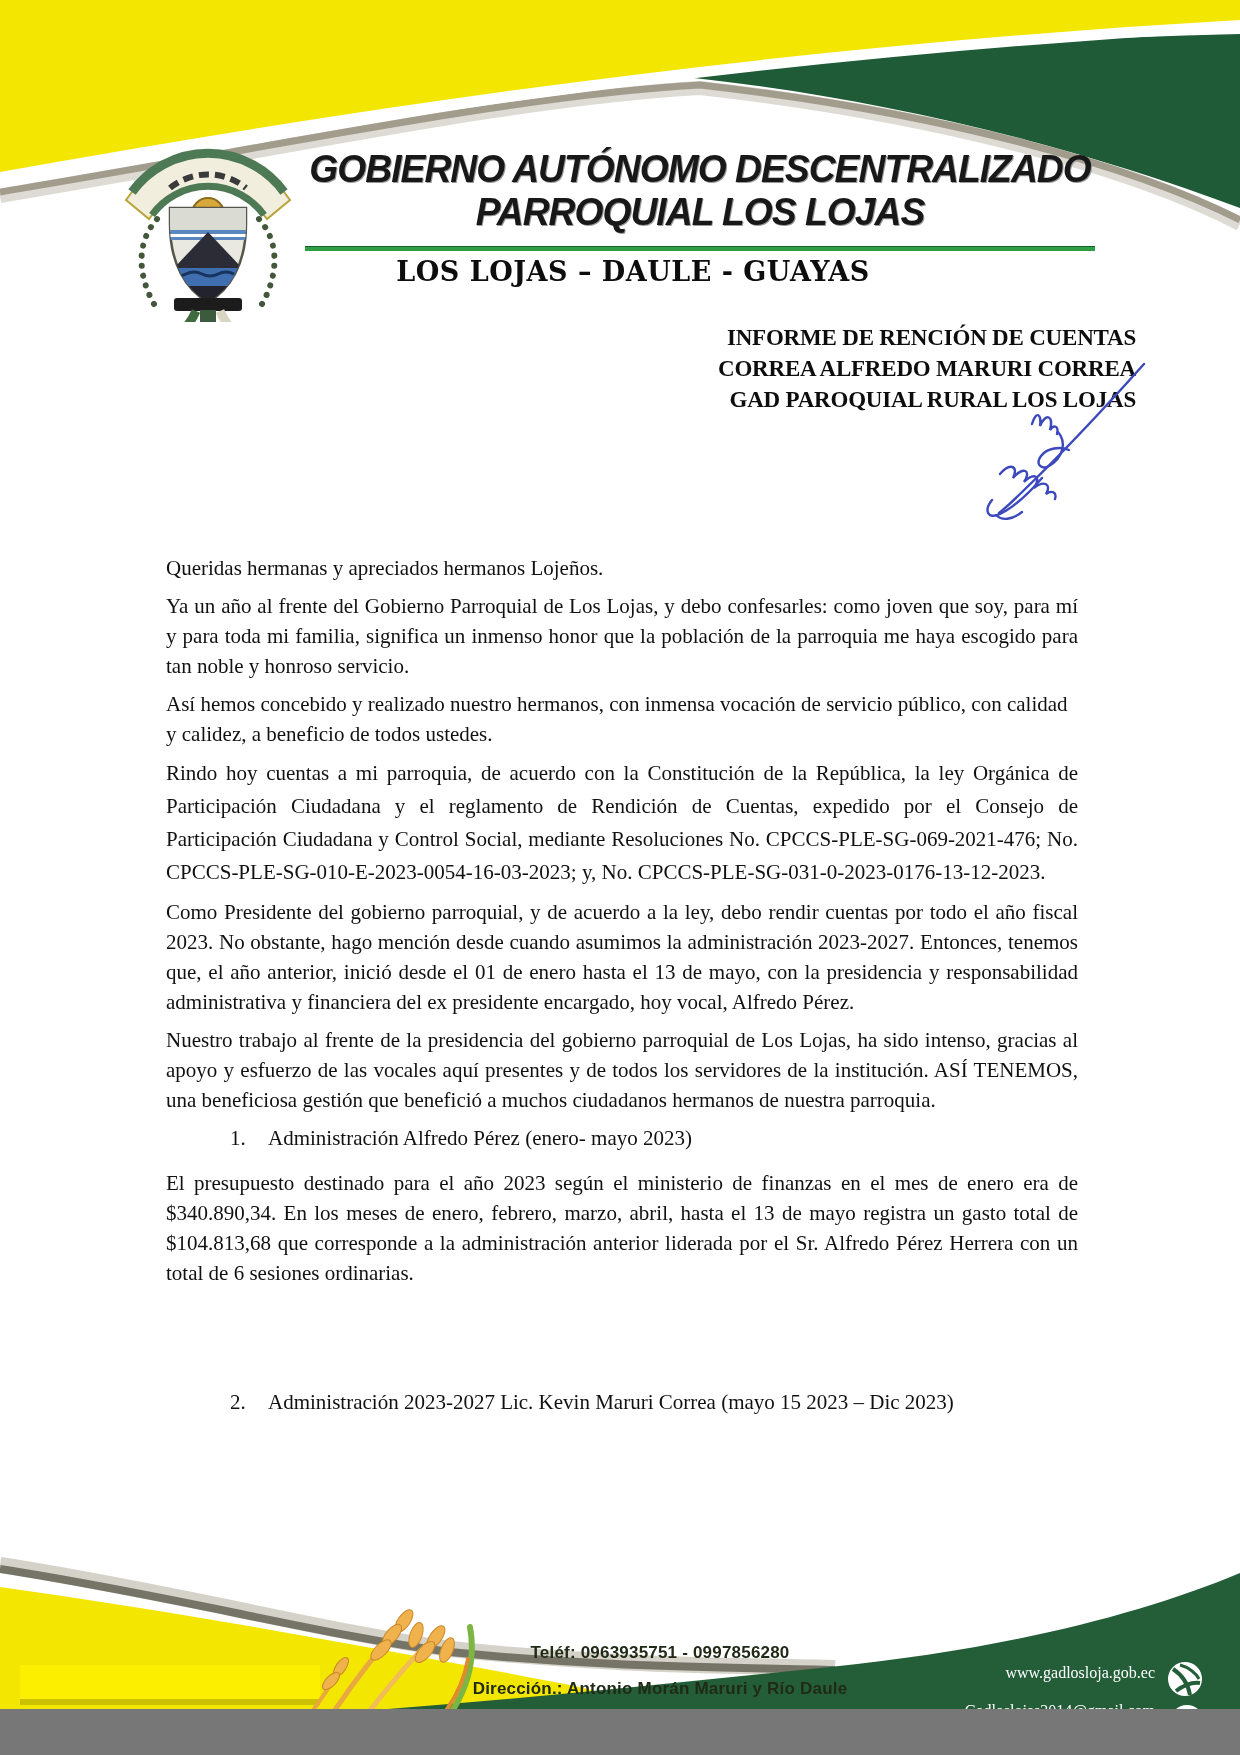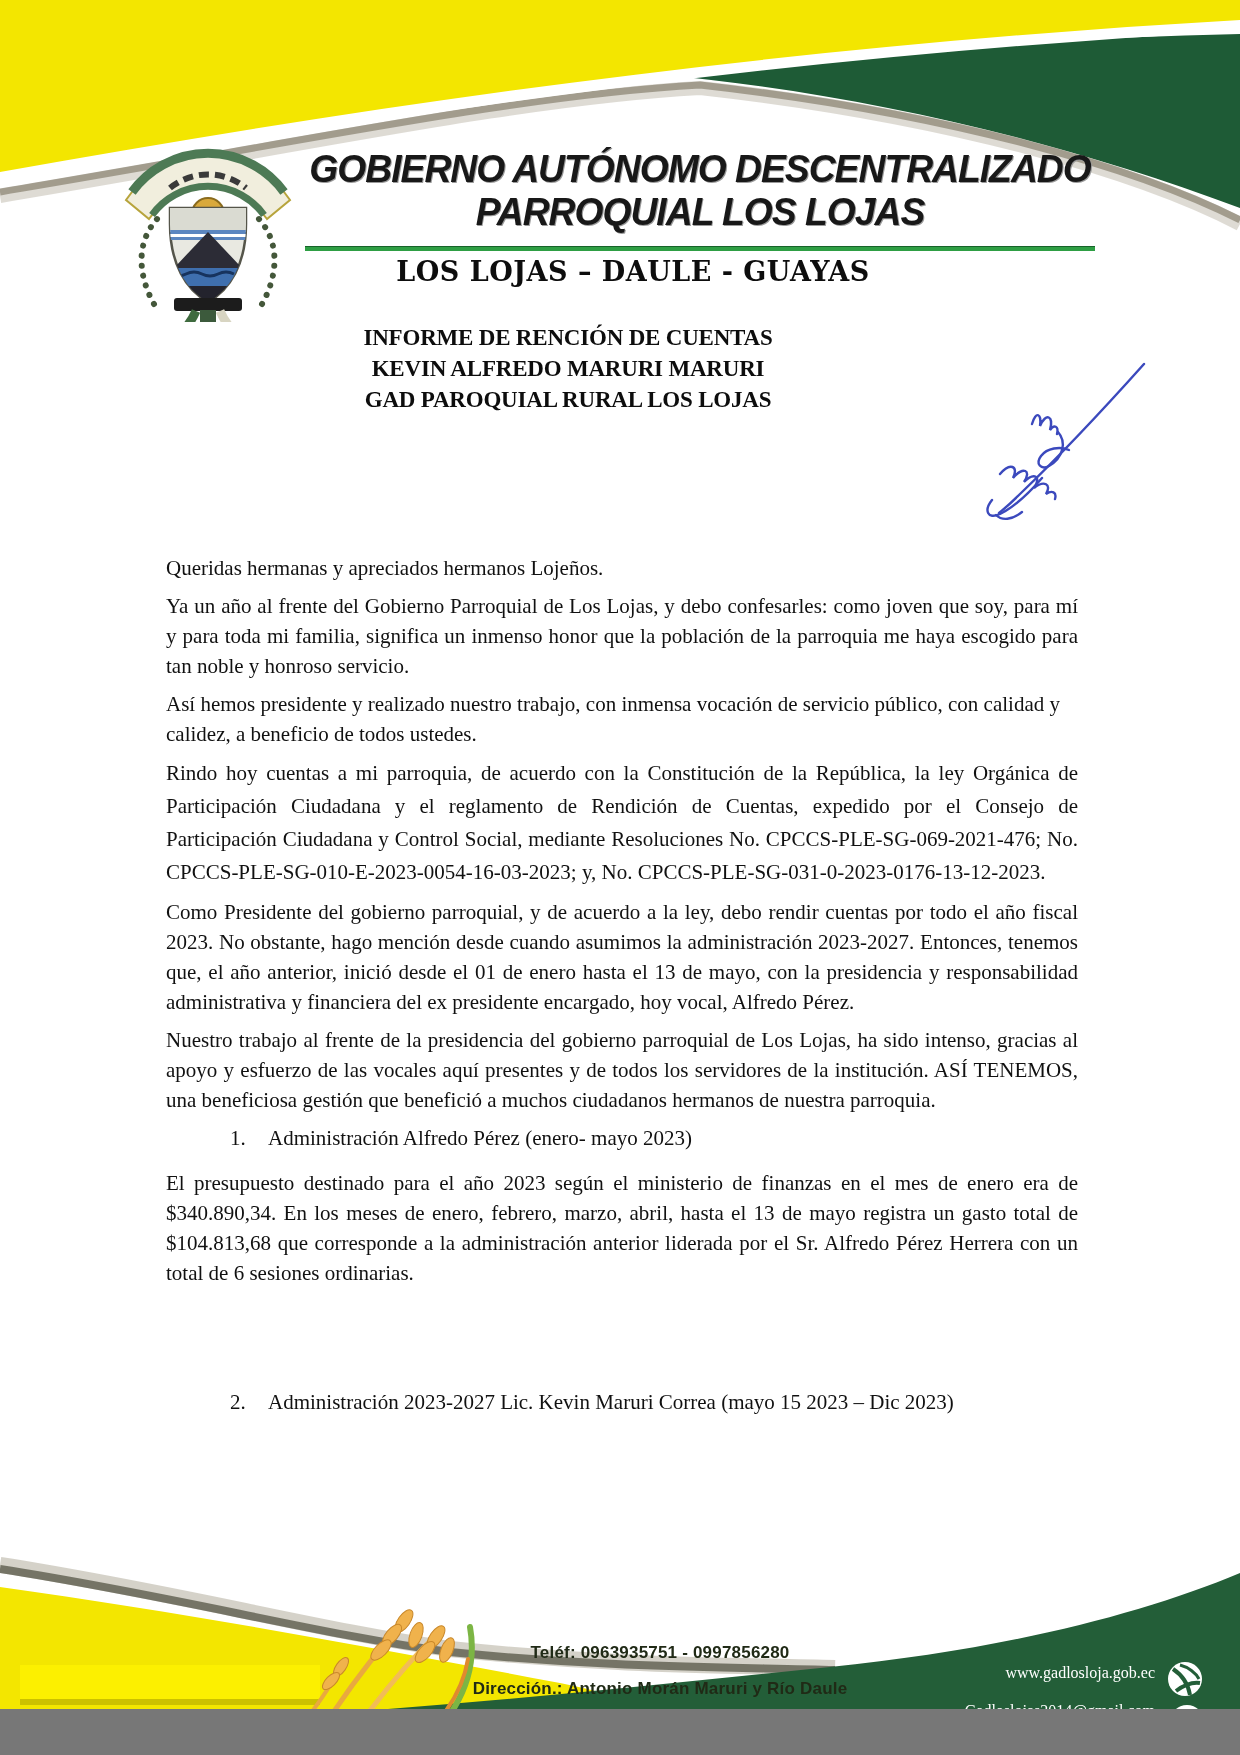--- a/index.html
+++ b/index.html
@@ -21,21 +21,21 @@
   .green-rule{
     position:absolute;top:246px;left:305px;width:790px;height:4px;
     background:#2E9E44;border-top:1px solid #17632a;
   }
   .location-heading{
     position:absolute;top:256px;left:0;width:1200px;text-align:center;
     font-family:"DejaVu Serif",serif;font-weight:bold;font-size:27px;
     letter-spacing:.5px;color:#0d0d0d;padding-left:33px;
   }
   .doc-title{
-    position:absolute;top:322px;left:0;width:1136px;text-align:center;
+    position:absolute;top:322px;left:0;width:1136px;text-align:right;
     font-family:"Liberation Serif",serif;font-weight:bold;font-size:23px;
     line-height:31px;color:#0d0d0d;letter-spacing:-.2px;
   }
   
   .body-text{
     position:absolute;top:545px;left:158px;width:928px;
     font-size:21px;line-height:30px;z-index:5;
   }
   .body-text p{margin:8px;}
   .p1{margin-bottom:26px;}
@@ -114,39 +114,39 @@
 
   <div class="org-title">
     <div>GOBIERNO AUTÓNOMO DESCENTRALIZADO</div>
     <div>PARROQUIAL LOS LOJAS</div>
   </div>
   <div class="green-rule"></div>
   <div class="location-heading">LOS LOJAS – DAULE - GUAYAS</div>
 
   <div class="doc-title">
     <div>INFORME DE RENCIÓN DE CUENTAS</div>
-    <div>KEVIN ALFREDO MARURI MARURI</div>
+    <div>CORREA ALFREDO MARURI CORREA</div>
     <div>GAD PAROQUIAL RURAL LOS LOJAS</div>
   </div>
 
   <svg class="abs" style="top:352px;left:972px;" width="190" height="185" viewBox="0 0 190 185">
     <g fill="none" stroke="#3B49BD" stroke-width="2.4" stroke-linecap="round">
       <path d="M172,12 C138,50 98,94 48,142 C40,150 32,157 27,161"></path>
       <path d="M60,72 C64,58 70,62 68,74 C74,60 82,64 78,78 C82,72 87,74 85,82"></path>
       <path d="M86,80 C95,90 91,106 77,114 C69,118 63,112 69,104 C75,96 88,94 97,98"></path>
       <path d="M28,122 C38,110 47,114 41,126 C51,114 60,118 52,130 C62,120 70,124 62,136 C72,128 80,132 74,142 C80,138 85,140 83,147"></path>
       <path d="M20,148 C12,158 15,168 28,162 C44,154 58,140 70,126"></path>
       <path d="M24,163 C30,169 40,168 50,160"></path>
     </g>
   </svg>
 
   <div class="body-text">
     <p class="p1">Queridas hermanas y apreciados hermanos Lojeños.</p>
     <p class="p2">Ya un año al frente del Gobierno Parroquial de Los Lojas, y debo confesarles: como joven que soy, para mí y para toda mi familia, significa un inmenso honor que la población de la parroquia me haya escogido para tan noble y honroso servicio.</p>
-    <p class="p3">Así hemos presidente y realizado nuestro trabajo, con inmensa vocación de servicio público, con calidad y calidez, a beneficio de todos ustedes.</p>
+    <p class="p3">Así hemos concebido y realizado nuestro hermanos, con inmensa vocación de servicio público, con calidad y calidez, a beneficio de todos ustedes.</p>
     <p class="p4">Rindo hoy cuentas a mi parroquia, de acuerdo con la Constitución de la República, la ley Orgánica de Participación Ciudadana y el reglamento de Rendición de Cuentas, expedido por el Consejo de Participación Ciudadana y Control Social, mediante Resoluciones No. CPCCS-PLE-SG-069-2021-476; No. CPCCS-PLE-SG-010-E-2023-0054-16-03-2023; y, No. CPCCS-PLE-SG-031-0-2023-0176-13-12-2023.</p>
     <p class="p5">Como Presidente del gobierno parroquial, y de acuerdo a la ley, debo rendir cuentas por todo el año fiscal 2023. No obstante, hago mención desde cuando asumimos la administración 2023-2027. Entonces, tenemos que, el año anterior, inició desde el 01 de enero hasta el 13 de mayo, con la presidencia y responsabilidad administrativa y financiera del ex presidente encargado, hoy vocal, Alfredo Pérez.</p>
     <p class="p6">Nuestro trabajo al frente de la presidencia del gobierno parroquial de Los Lojas, ha sido intenso, gracias al apoyo y esfuerzo de las vocales aquí presentes y de todos los servidores de la institución. ASÍ TENEMOS, una beneficiosa gestión que benefició a muchos ciudadanos hermanos de nuestra parroquia.</p>
     <div class="list-item">
       <span class="li-num">1.</span><span>Administración Alfredo Pérez (enero- mayo 2023)</span>
     </div>
     <p class="p7">El presupuesto destinado para el año 2023 según el ministerio de finanzas en el mes de enero era de $340.890,34. En los meses de enero, febrero, marzo, abril, hasta el 13 de mayo registra un gasto total de $104.813,68 que corresponde a la administración anterior liderada por el Sr. Alfredo Pérez Herrera con un total de 6 sesiones ordinarias.</p>
     <div class="list-item list-item-2">
       <span class="li-num">2.</span><span>Administración 2023-2027 Lic. Kevin Maruri Correa (mayo 15 2023 – Dic 2023)</span>
     </div>

